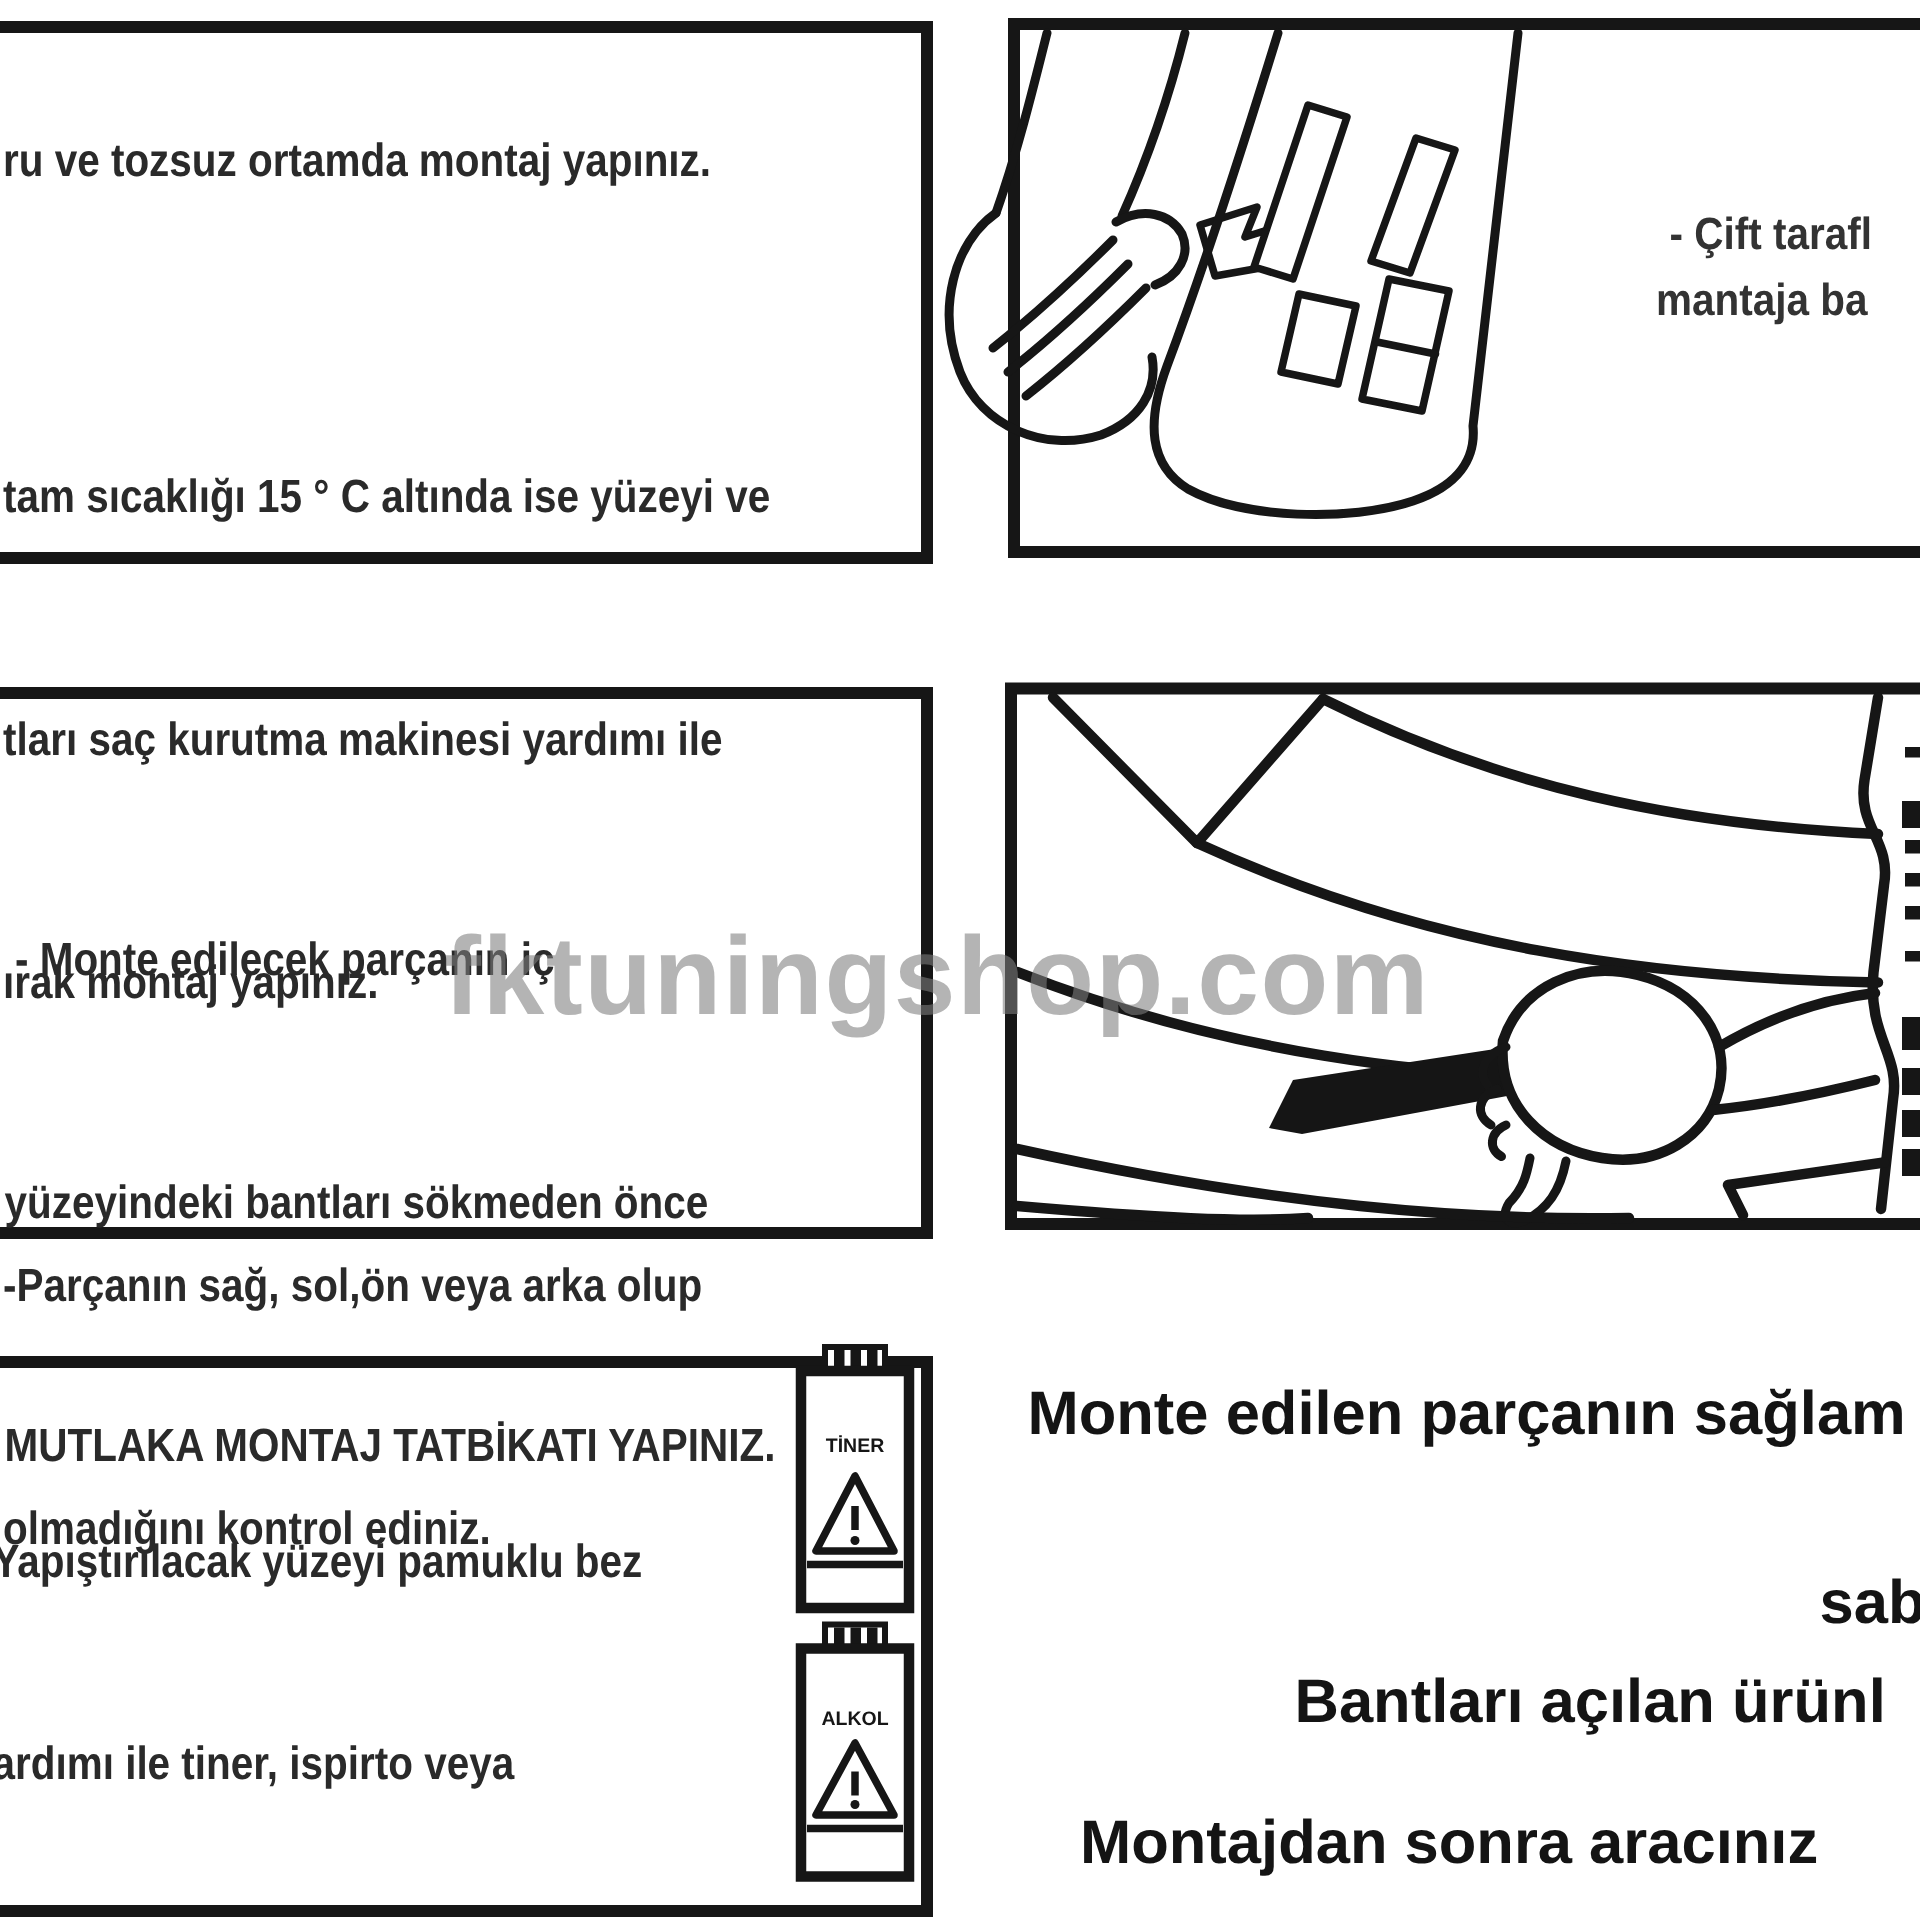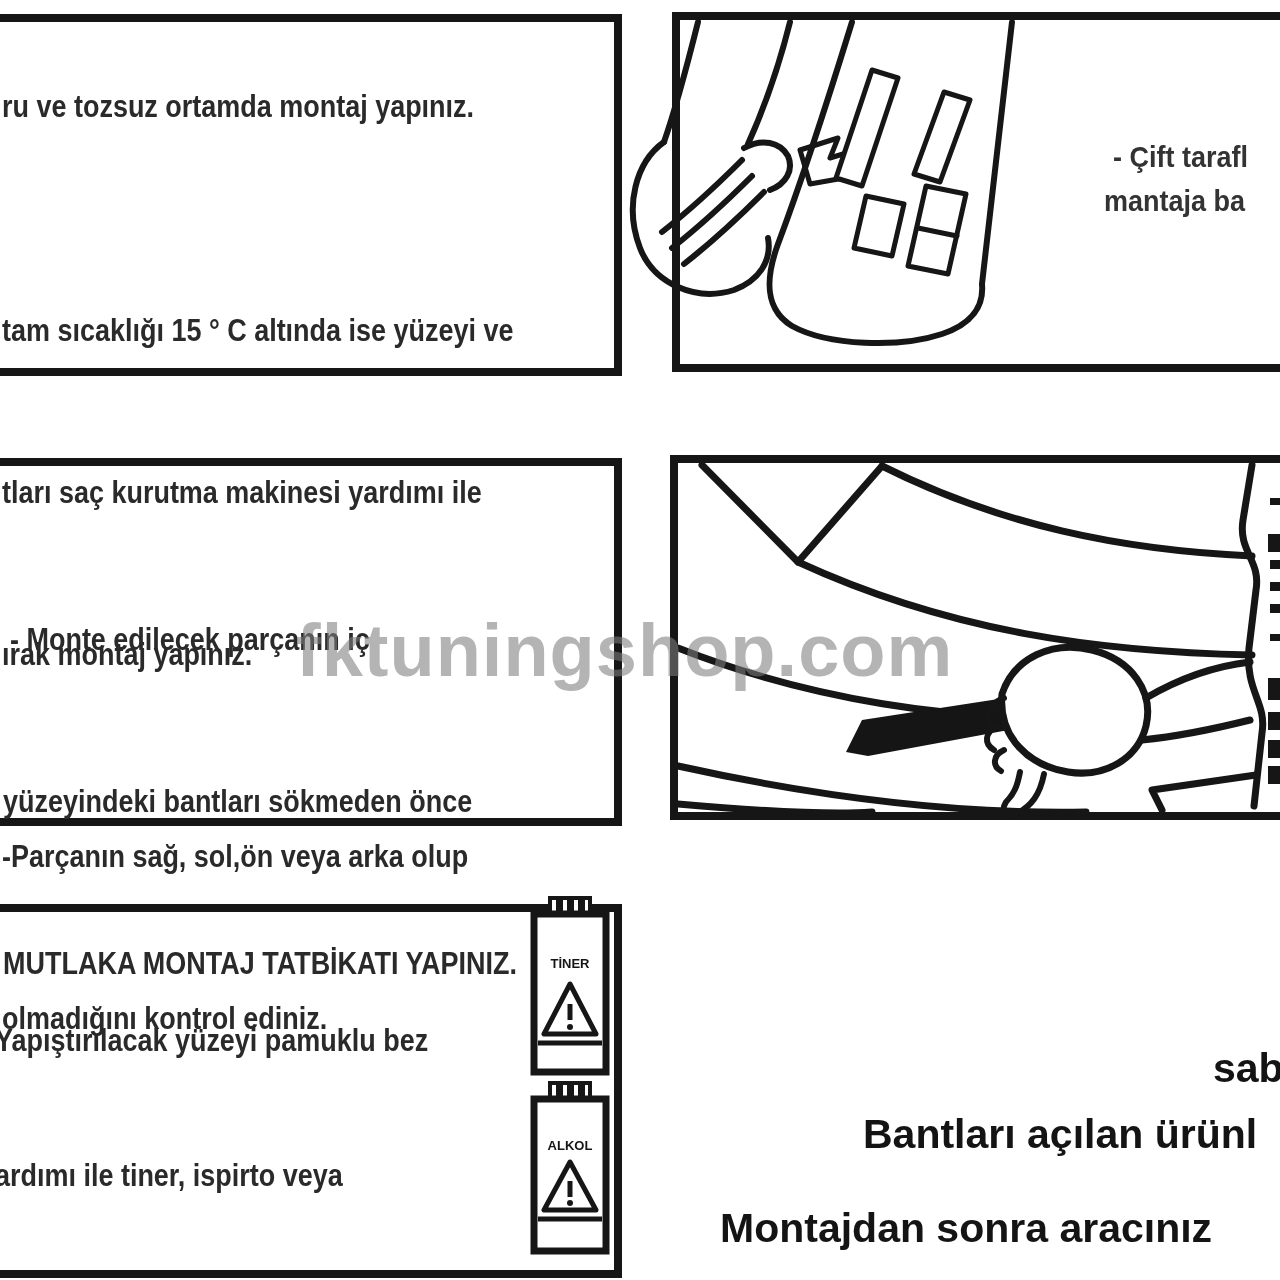--- a/index.html
+++ b/index.html
@@ -131,19 +131,20 @@
   <div class="t txt-layer" style="left:-5px;top:928px;line-height:45px;">
     <div>Yapıştırılacak yüzeyi pamuklu bez</div>
     <div>ardımı ile tiner, ispirto veya</div>
     
     
     
     
     
   </div>
 
+  <div class="b txt-layer" style="left:685px;top:918px;">Monte edilen parçanın sağlam</div>
   <div class="b txt-layer" style="left:1213px;top:1044px;">sab</div>
   <div class="b txt-layer" style="left:863px;top:1110px;">Bantları açılan ürünl</div>
   <div class="b txt-layer" style="left:720px;top:1204px;">Montajdan sonra aracınız</div>
 
   <div id="watermark">fktuningshop.com</div>
 
 </div>
 
 </body></html>

